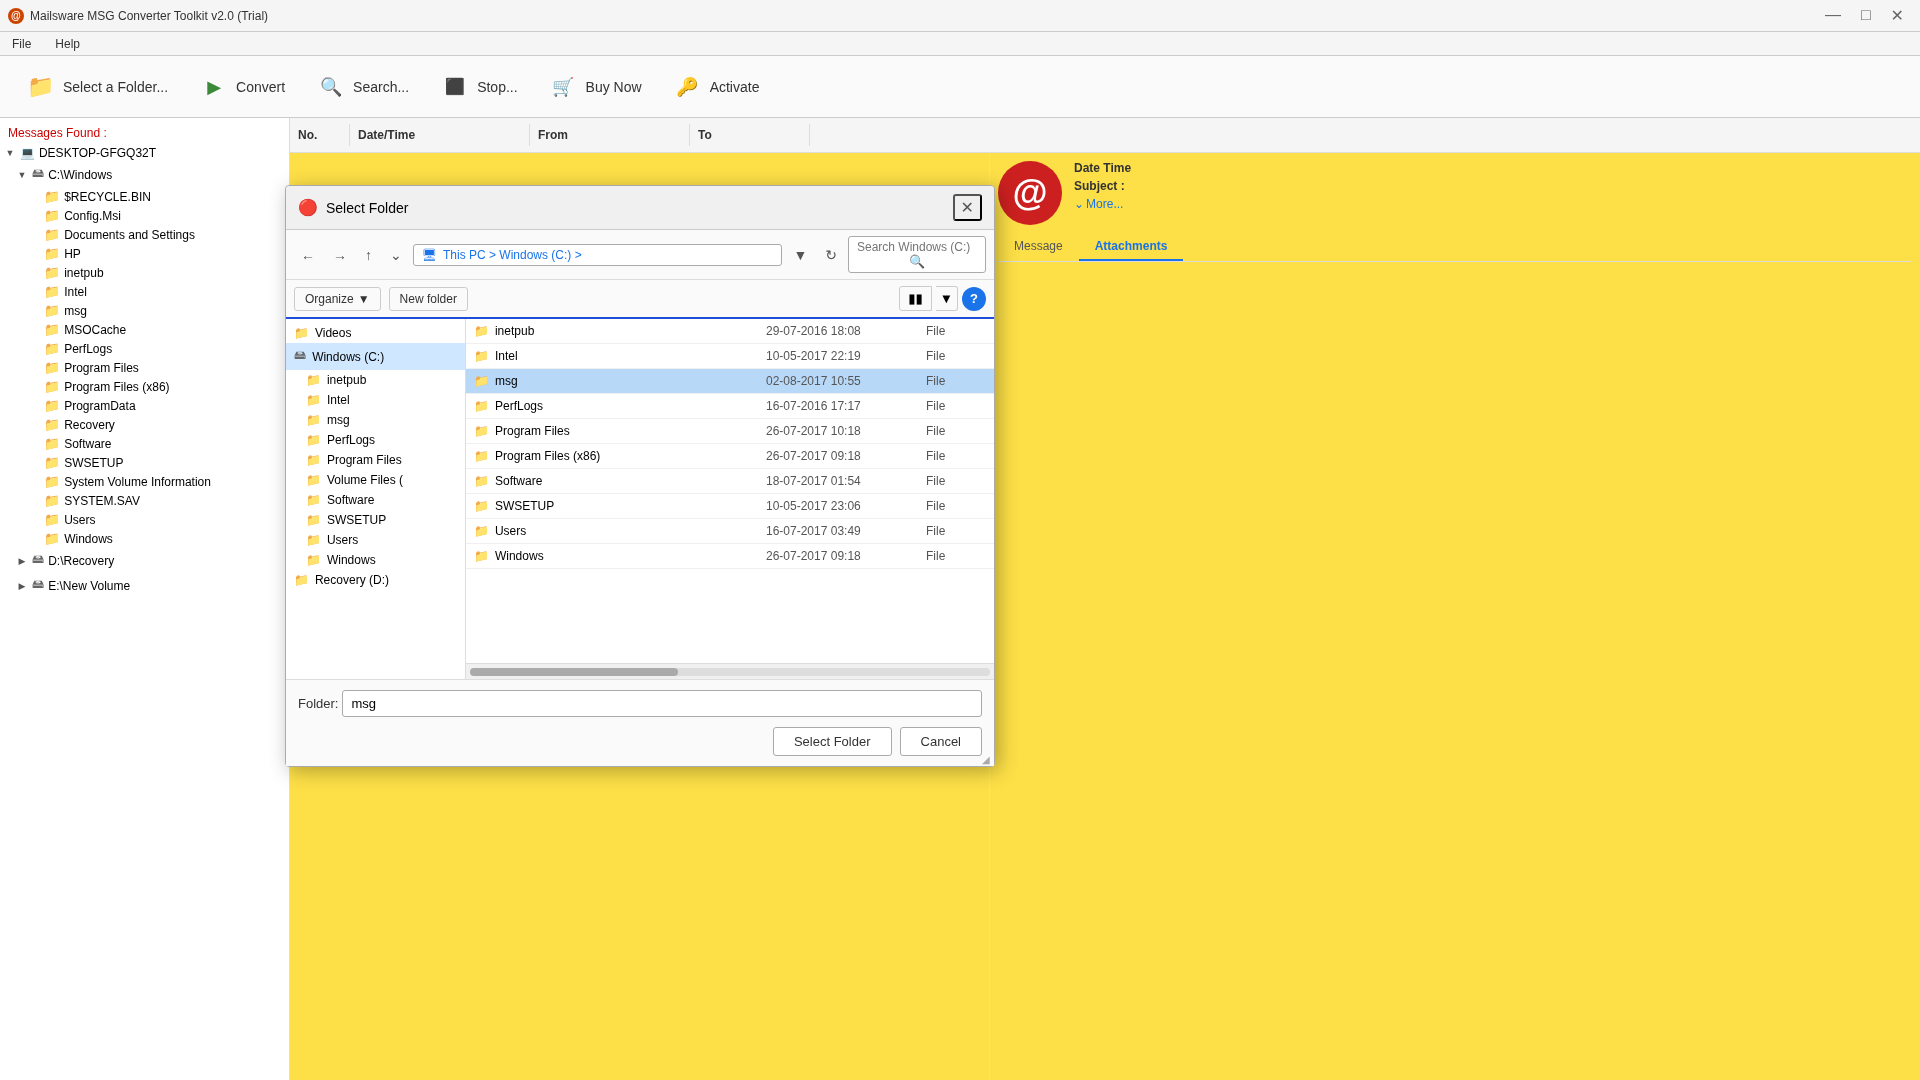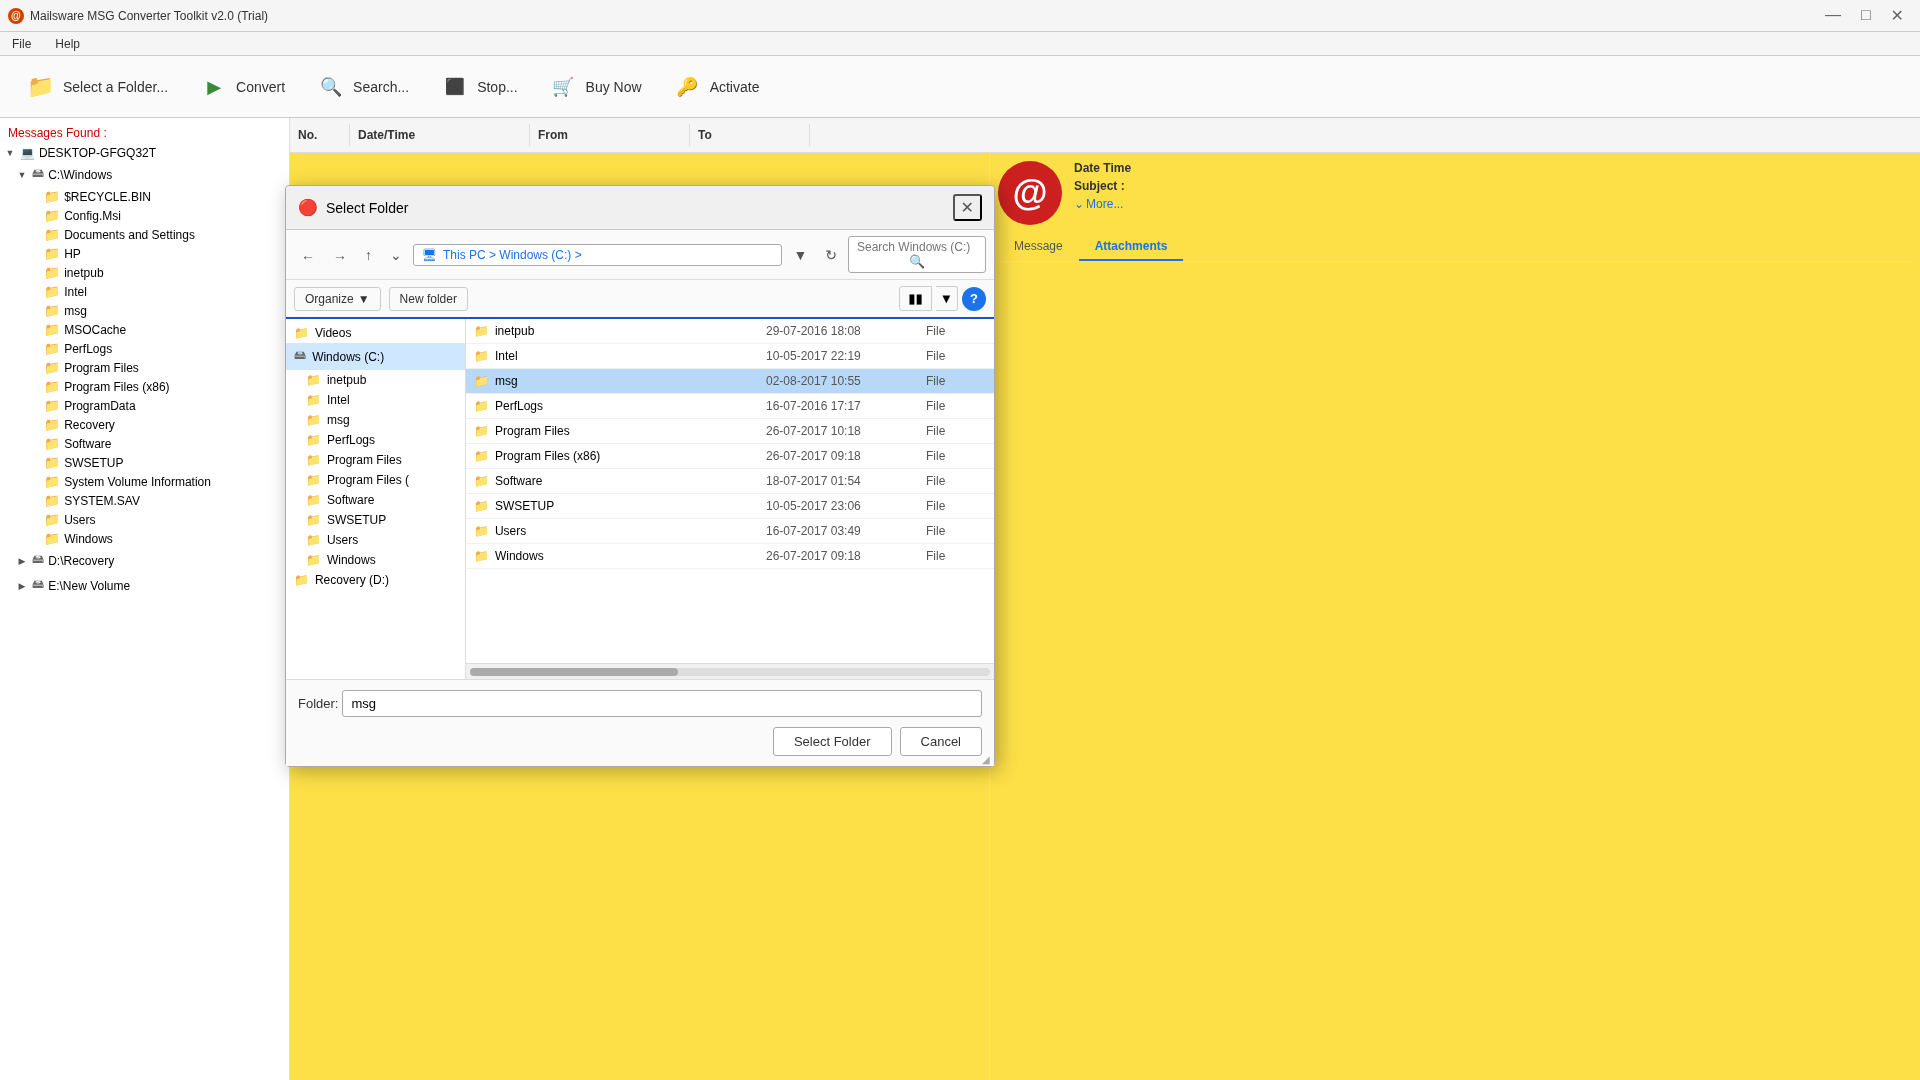--- a/index.html
+++ b/index.html
@@ -654,21 +654,21 @@
         <div class="modal-tree-item" style="padding-left: 20px;">
           <span>📁</span> 
           <span>PerfLogs</span>
         </div>
         <div class="modal-tree-item" style="padding-left: 20px;">
           <span>📁</span> 
           <span>Program Files</span>
         </div>
         <div class="modal-tree-item" style="padding-left: 20px;">
           <span>📁</span> 
-          <span>Program Files (</span>
+          <span>Volume Files (</span>
         </div>
         <div class="modal-tree-item" style="padding-left: 20px;">
           <span>📁</span> 
           <span>Software</span>
         </div>
         <div class="modal-tree-item" style="padding-left: 20px;">
           <span>📁</span> 
           <span>SWSETUP</span>
         </div>
         <div class="modal-tree-item" style="padding-left: 20px;">

